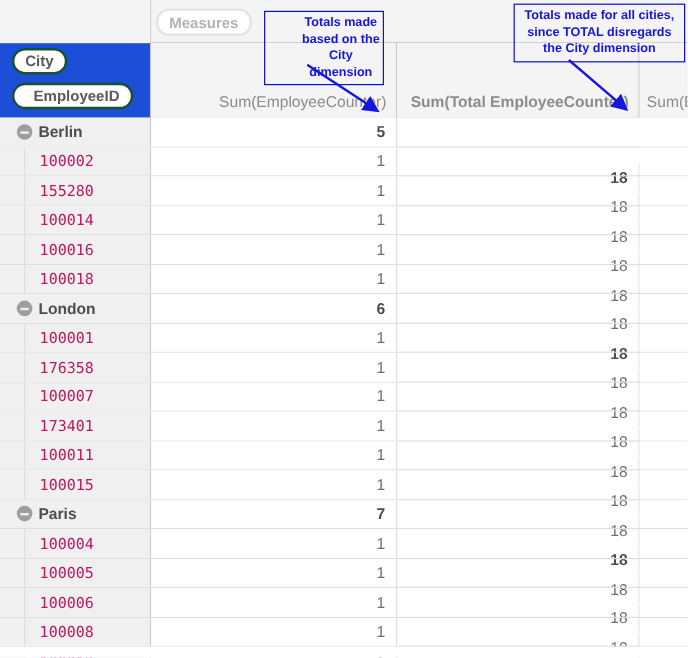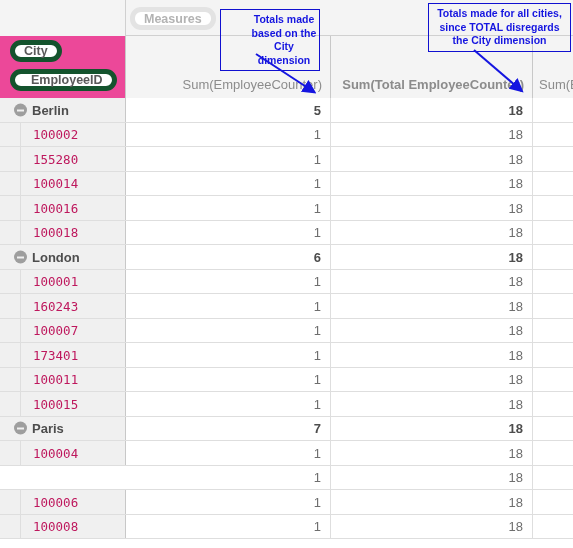--- a/index.html
+++ b/index.html
@@ -31,21 +31,21 @@
     left: 0; top: 0;
     width: 126px; height: 36px;
     background: #f4f4f4;
     border-right: 1px solid #d0d0d0;
   }
   .pill {
     display: inline-flex;
     align-items: center;
     justify-content: center;
     background: #ffffff;
-    border: 5px solid #14532d;
+    border: 2px solid #14532d;
     border-radius: 11px;
     font-size: 12.5px;
     font-weight: bold;
     color: #595959;
     height: 22px;
     padding: 0 9px;
     white-space: nowrap;
   }
   .pill-measures {
     position: absolute;
@@ -62,21 +62,21 @@
     left: 0; top: 36px;
     width: 573px; height: 62px;
     background: #f4f4f4;
     border-bottom: 1px solid #c8c8c8;
   }
   .dimcol-header {
     position: absolute;
     left: 0; top: 0;
     width: 126px; height: 62px;
     border-right: 1px solid #c8c8c8;
-    background: #ec4899;
+    background: #1d4ed8;
   }
   .pill-city {
     position: absolute;
     left: 10px; top: 4px;
   }
   .pill-empid {
     position: absolute;
     left: 10px; top: 33px; padding-left: 16px;
   }
 
@@ -172,21 +172,21 @@
     right: 9px; top: 50%;
     transform: translateY(-50%);
     font-size: 13px;
     color: #6e6e6e;
   }
   .trow.group .cell-val .vtext {
     font-weight: bold;
     color: #4d4d4d;
   }
   .cell-val.c1 { left: 126px; width: 205px; }
-  .cell-val.c2 { left: 331px; width: 202px; }
+  .cell-val.c2 { left: 331px; width: 202px; margin-top: 38px; }
   .cell-val.c3 { left: 533px; width: 40px; border-right: none; }
 
   
   .anno-box {
     position: absolute;
     border: 1.5px solid #1010d0;
     background: transparent;
     color: #1515e0;
     font-size: 10.5px;
     font-weight: bold;
@@ -350,21 +350,21 @@
         </div>
         <div class="cell-val c2">
           <span class="vtext">18</span>
         </div>
         <div class="cell-val c3">
           <span class="vtext"></span>
         </div>
       </div>
       <div class="trow child">
         <div class="cell-dim">
-          <span class="dimtext">160243</span>
+          <span class="dimtext">176358</span>
         </div>
         <div class="cell-val c1">
           <span class="vtext">1</span>
         </div>
         <div class="cell-val c2">
           <span class="vtext">18</span>
         </div>
         <div class="cell-val c3">
           <span class="vtext"></span>
         </div>
@@ -448,20 +448,23 @@
           <span class="vtext">1</span>
         </div>
         <div class="cell-val c2">
           <span class="vtext">18</span>
         </div>
         <div class="cell-val c3">
           <span class="vtext"></span>
         </div>
       </div>
       <div class="trow child">
+        <div class="cell-dim">
+          <span class="dimtext">100005</span>
+        </div>
         <div class="cell-val c1">
           <span class="vtext">1</span>
         </div>
         <div class="cell-val c2">
           <span class="vtext">18</span>
         </div>
         <div class="cell-val c3">
           <span class="vtext"></span>
         </div>
       </div>

